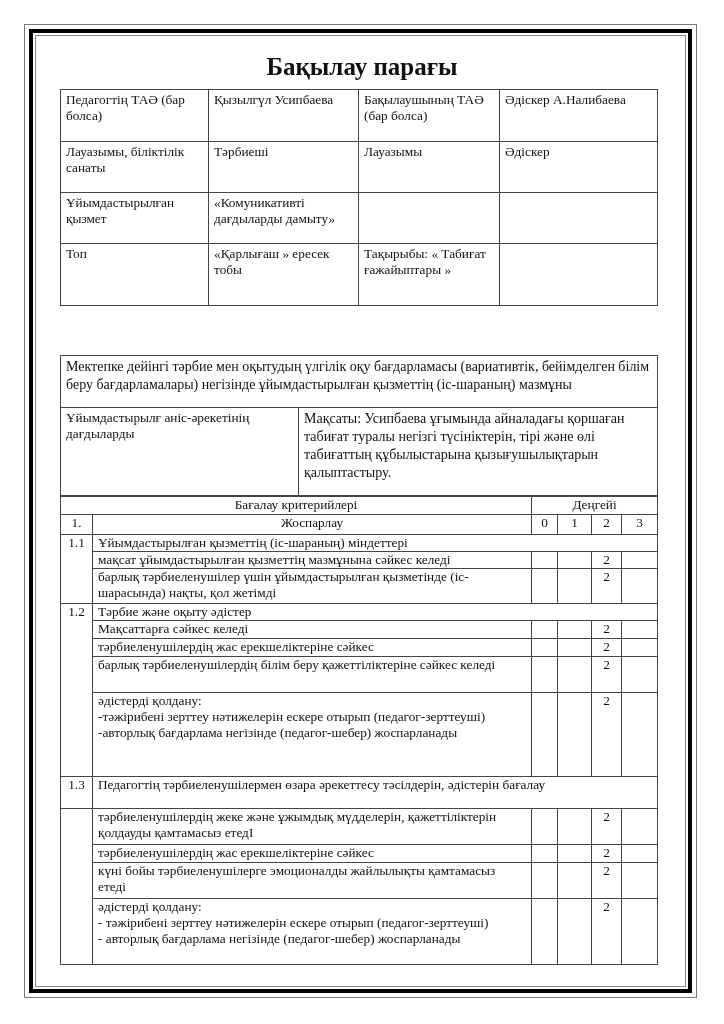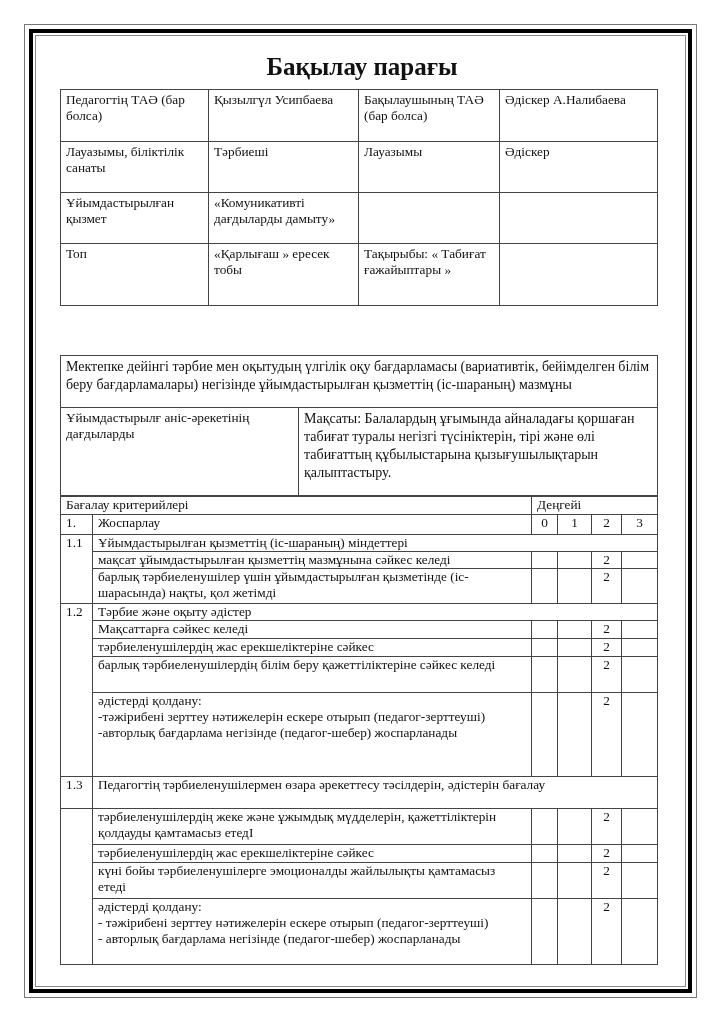--- a/index.html
+++ b/index.html
@@ -14,21 +14,21 @@
   .title { position: absolute; left: 0; width: 724px; top: 53px; text-align: center;
            font-size: 25px; font-weight: bold; font-family: "Liberation Serif", serif; }
   table { border-collapse: collapse; position: absolute; left: 60px; width: 597px; table-layout: fixed; }
   td { border: 1px solid #444; vertical-align: top; font-size: 13.3px; line-height: 16px;
        padding: 2px 5px; }
   .info { top: 89px; }
   .info td { height: 46px; }
   .content { top: 355px; }
   .crit { top: 496px; }
   .crit td { padding: 0 5px; line-height: 16px; }
-  .center { text-align: left; }
+  .center { text-align: center; }
   .lvl { text-align: center; padding: 0 !important; }
   .noborder-top { border-top: none; }
   .noborder-bottom { border-bottom: none; margin-left: 32px; }
 </style>
 </head>
 <body>
 
 <div class="frame-mid"></div>
 <div class="frame-outer"></div>
 <div class="frame-inner"></div>
@@ -74,21 +74,21 @@
   <colgroup>
       <col style="width:238px">
       <col style="width:359px">
     </colgroup>
   <tbody>
     <tr style="height:52px">
       <td colspan="2" style="font-size:14px;line-height:18px;">Мектепке дейінгі тәрбие мен оқытудың үлгілік оқу бағдарламасы (вариативтік, бейімделген білім беру бағдарламалары) негізінде ұйымдастырылған қызметтің (іс-шараның) мазмұны</td>
     </tr>
     <tr style="height:88px">
       <td>Ұйымдастырылғ аніс-әрекетінің дағдыларды</td>
-      <td style="font-size:14px;line-height:18px;">Мақсаты: Балалардың ұғымында айналадағы қоршаған табиғат туралы негізгі түсініктерін, тірі және өлі табиғаттың құбылыстарына қызығушылықтарын қалыптастыру.</td>
+      <td style="font-size:14px;line-height:18px;">Мақсаты: Усипбаева ұғымында айналадағы қоршаған табиғат туралы негізгі түсініктерін, тірі және өлі табиғаттың құбылыстарына қызығушылықтарын қалыптастыру.</td>
     </tr>
   </tbody>
 </table>
 
 <table class="crit">
   <colgroup>
     <col style="width:32px">
       <col style="width:439px">
       <col style="width:26px">
       <col style="width:34px">

